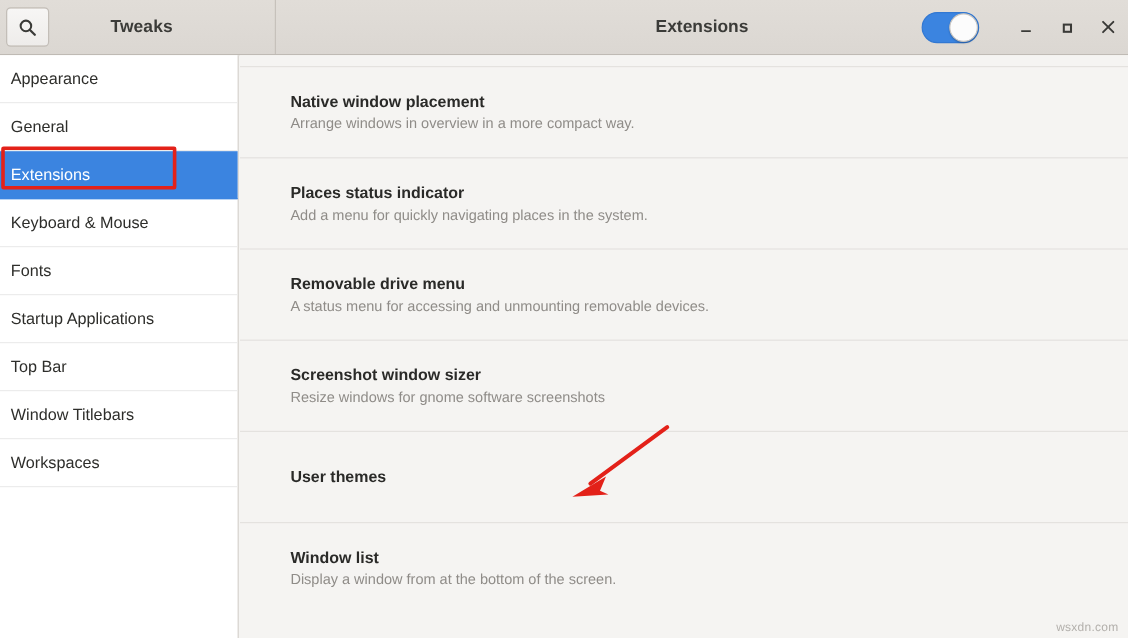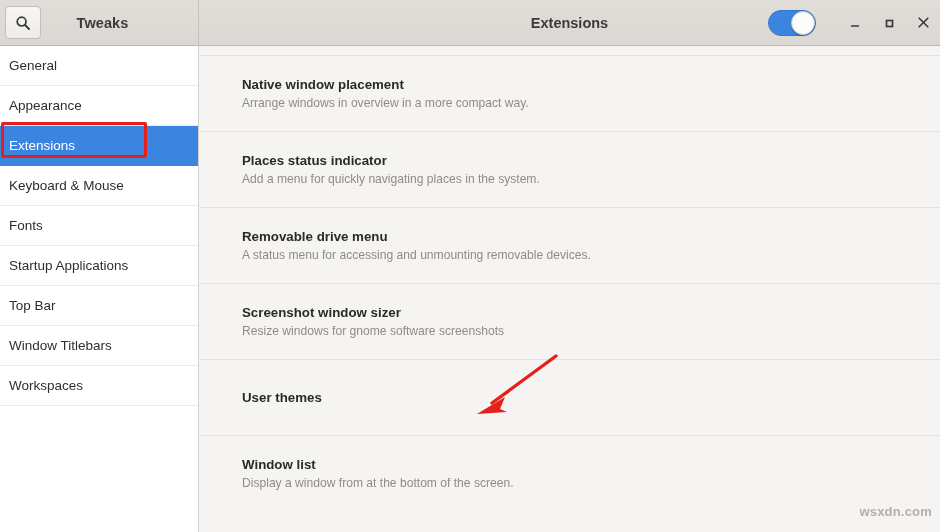--- a/index.html
+++ b/index.html
@@ -26,21 +26,21 @@
     top: 0; left: 0;
     width: 940px;
     height: 46px;
     background: linear-gradient(to bottom, #e1ddd8 0%, #dbd7d2 100%);
     border-bottom: 1px solid #bfbab4;
     display: flex;
     align-items: center;
   }
 
   .hb-left {
-    width: 199px;
+    width: 230px;
     height: 100%;
     display: flex;
     align-items: center;
     border-right: 1px solid #c6c1bb;
     background: linear-gradient(to bottom, #e1ddd8 0%, #dbd7d2 100%);
     justify-content: flex-end;
   }
 
   .search-btn {
     margin-left: 5px;
@@ -234,26 +234,25 @@
     position: absolute;
     left: 0; top: 0;
     width: 940px; height: 532px;
     pointer-events: none;
     z-index: 40;
   }
 
   .watermark {
     position: absolute;
     right: 8px;
-    bottom: 13px;
-    font-size: 13px;
+    bottom: 3px;
+    font-size: 10px;
     color: #b3b0ac;
     letter-spacing: .2px;
     z-index: 30;
-    font-weight: bold;
   }
 </style>
 </head>
 <body>
 
 <div id="app">
 
   <div class="headerbar">
 
     <div class="hb-left">
@@ -300,24 +299,24 @@
             </svg>
           </span>
         </div>
 
       </div>
     </div>
   </div>
 
   <div class="sidebar">
     <div class="side-item">
+      <span>Appearance</span>
+    </div>
+    <div class="side-item">
       <span>General</span>
-    </div>
-    <div class="side-item">
-      <span>Appearance</span>
     </div>
     <div class="side-item selected">
       <span>Extensions</span>
     </div>
     <div class="side-item">
       <span>Keyboard &amp; Mouse</span>
     </div>
     <div class="side-item">
       <span>Fonts</span>
     </div>

